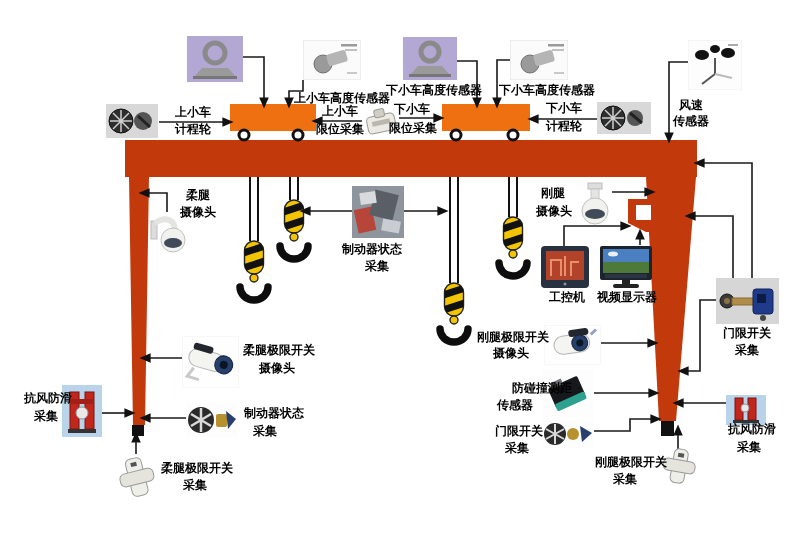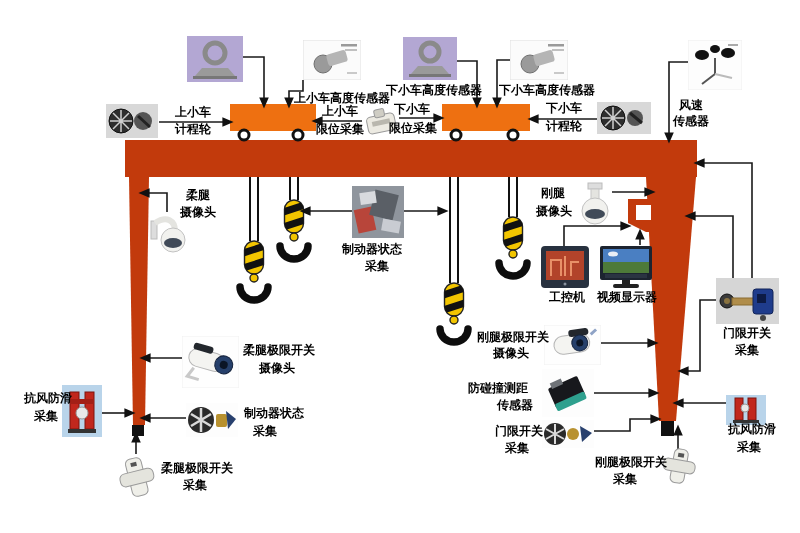--- a/index.html
+++ b/index.html
@@ -340,21 +340,21 @@
   <div class="lbl" style="left:541px;top:187px">刚腿</div>
   <div class="lbl" style="left:536px;top:205px">摄像头</div>
   <div class="lbl" style="left:549px;top:291px">工控机</div>
   <div class="lbl" style="left:597px;top:291px">视频显示器</div>
 
   <div class="lbl" style="left:723px;top:327px">门限开关</div>
   <div class="lbl" style="left:735px;top:344px">采集</div>
 
   <div class="lbl" style="left:477px;top:331px">刚腿极限开关</div>
   <div class="lbl" style="left:493px;top:347px">摄像头</div>
-  <div class="lbl" style="left:468px;top:382px">防碰撞测距</div>
+  <div class="lbl" style="left:512px;top:382px">防碰撞测距</div>
   <div class="lbl" style="left:497px;top:399px">传感器</div>
   <div class="lbl" style="left:495px;top:425px">门限开关</div>
   <div class="lbl" style="left:505px;top:442px">采集</div>
   <div class="lbl" style="left:595px;top:456px">刚腿极限开关</div>
   <div class="lbl" style="left:613px;top:473px">采集</div>
   <div class="lbl" style="left:728px;top:423px">抗风防滑</div>
   <div class="lbl" style="left:737px;top:441px">采集</div>
 
   <div class="lbl" style="left:24px;top:392px">抗风防滑</div>
   <div class="lbl" style="left:34px;top:410px">采集</div>

